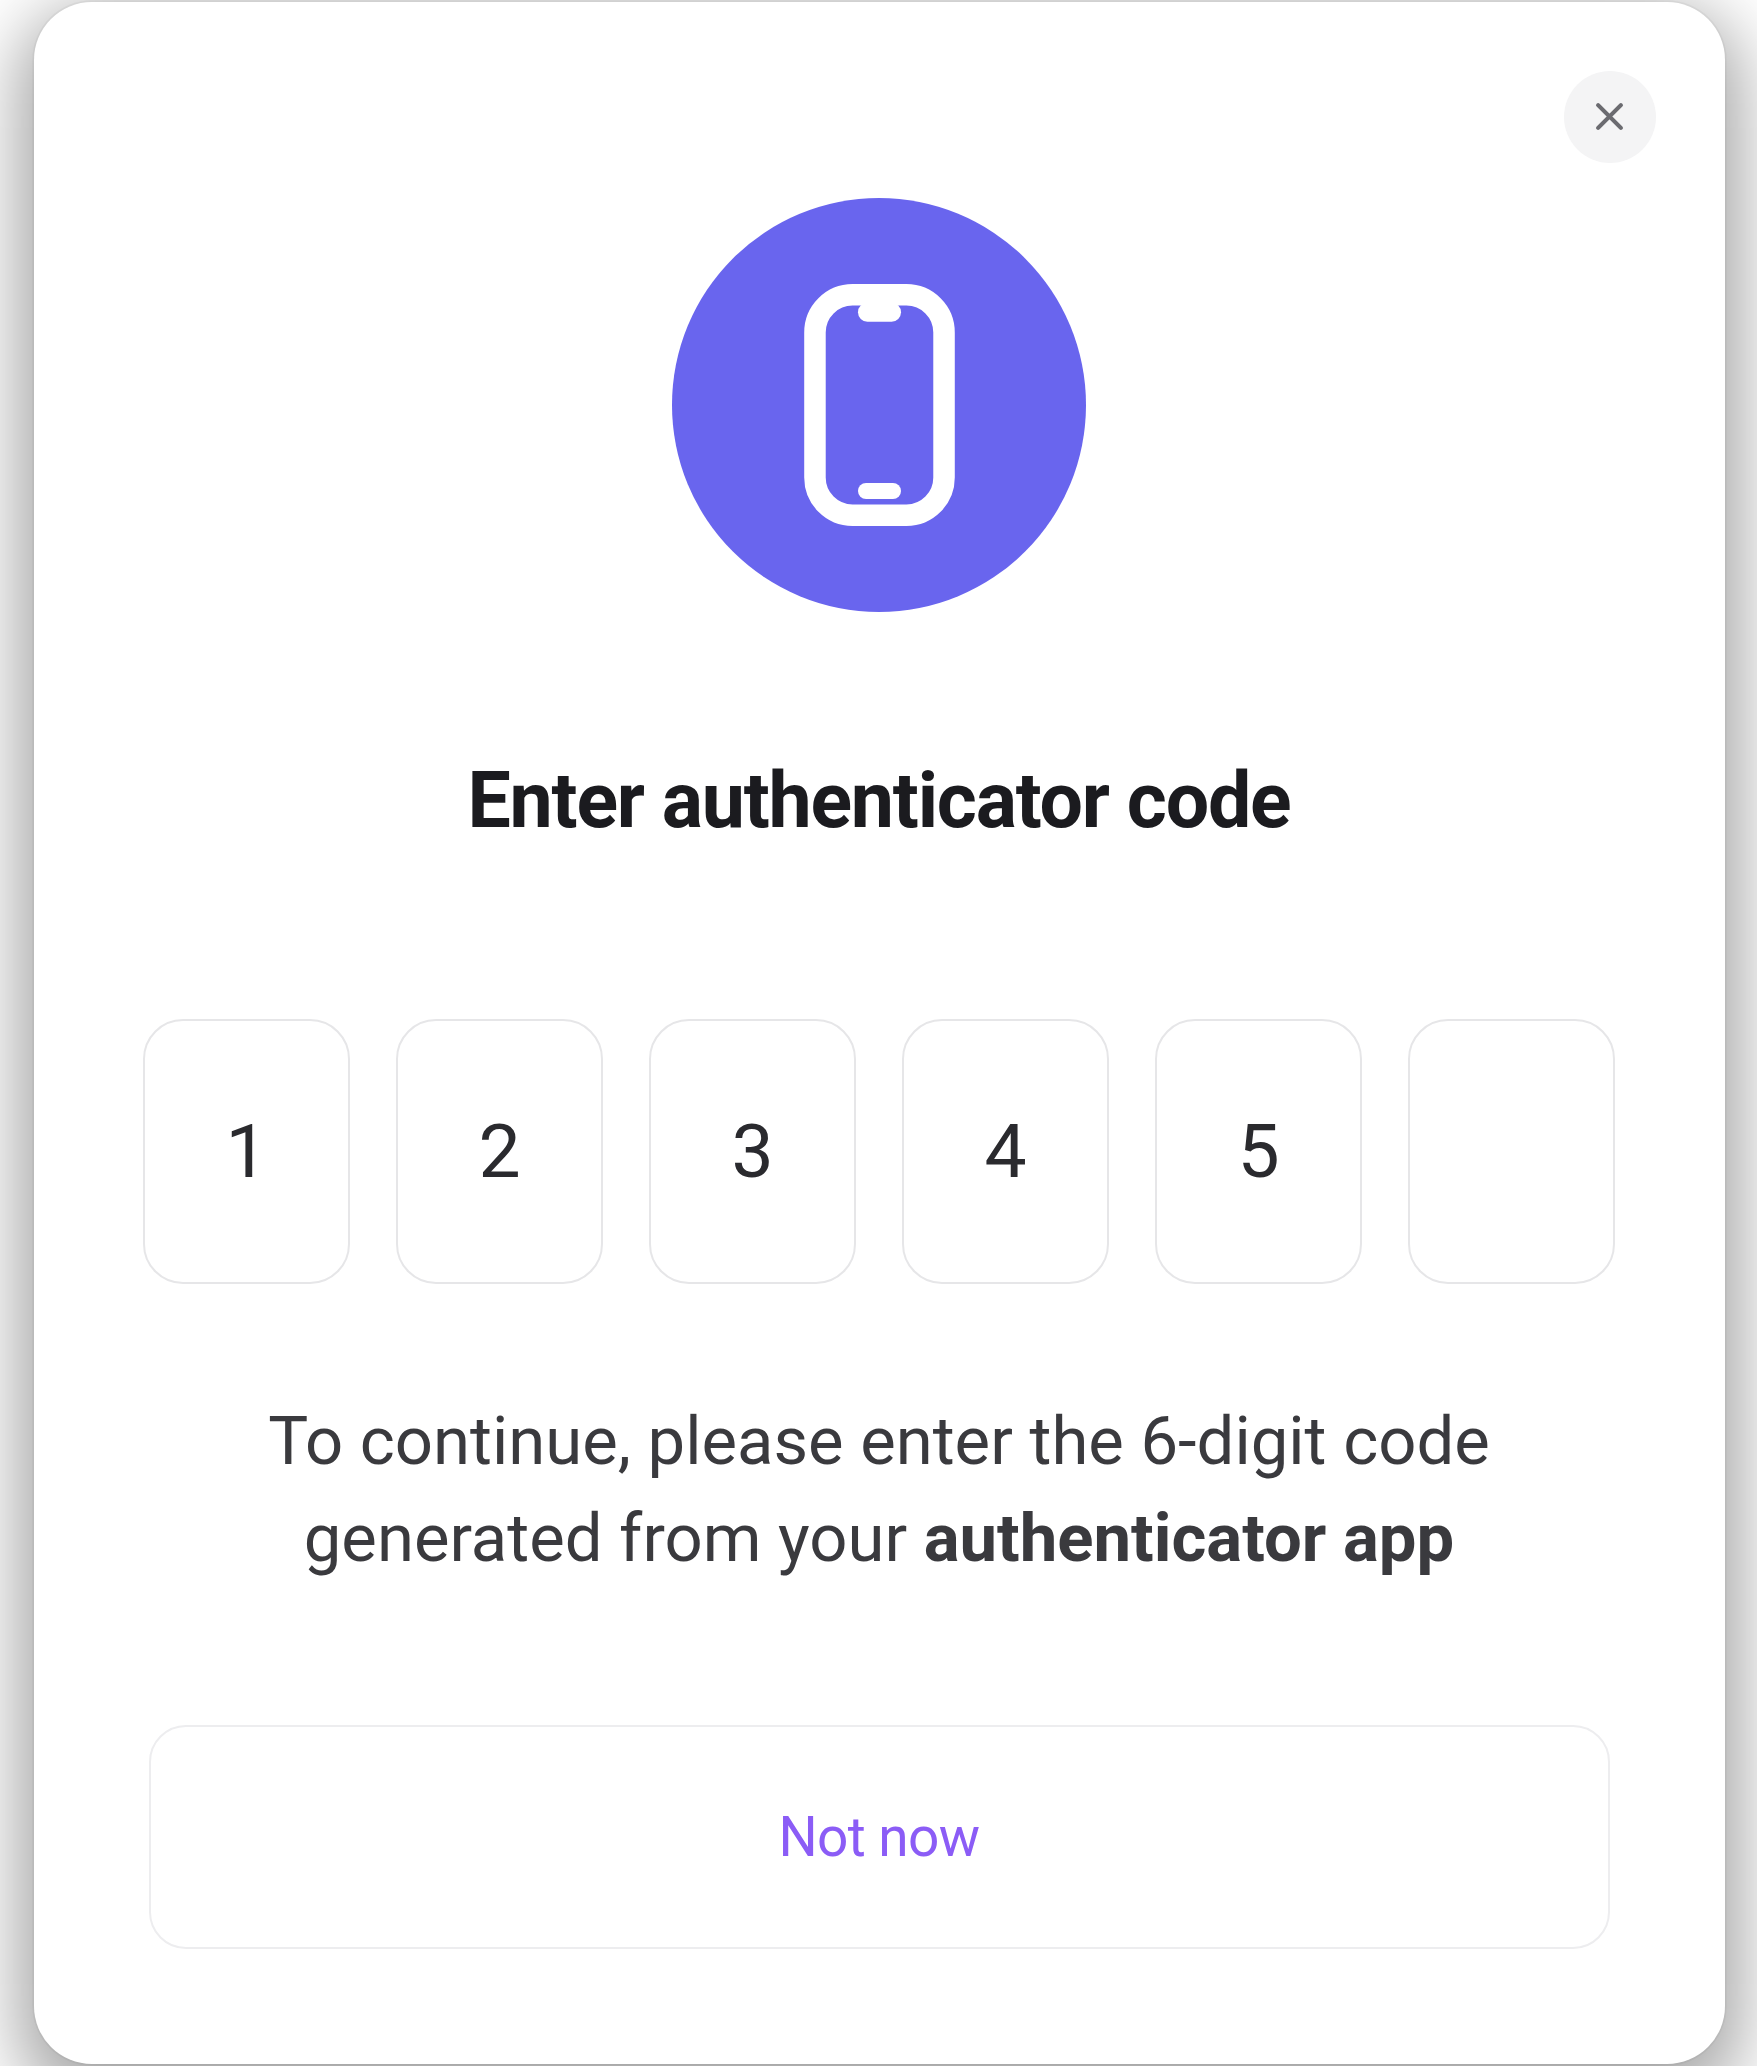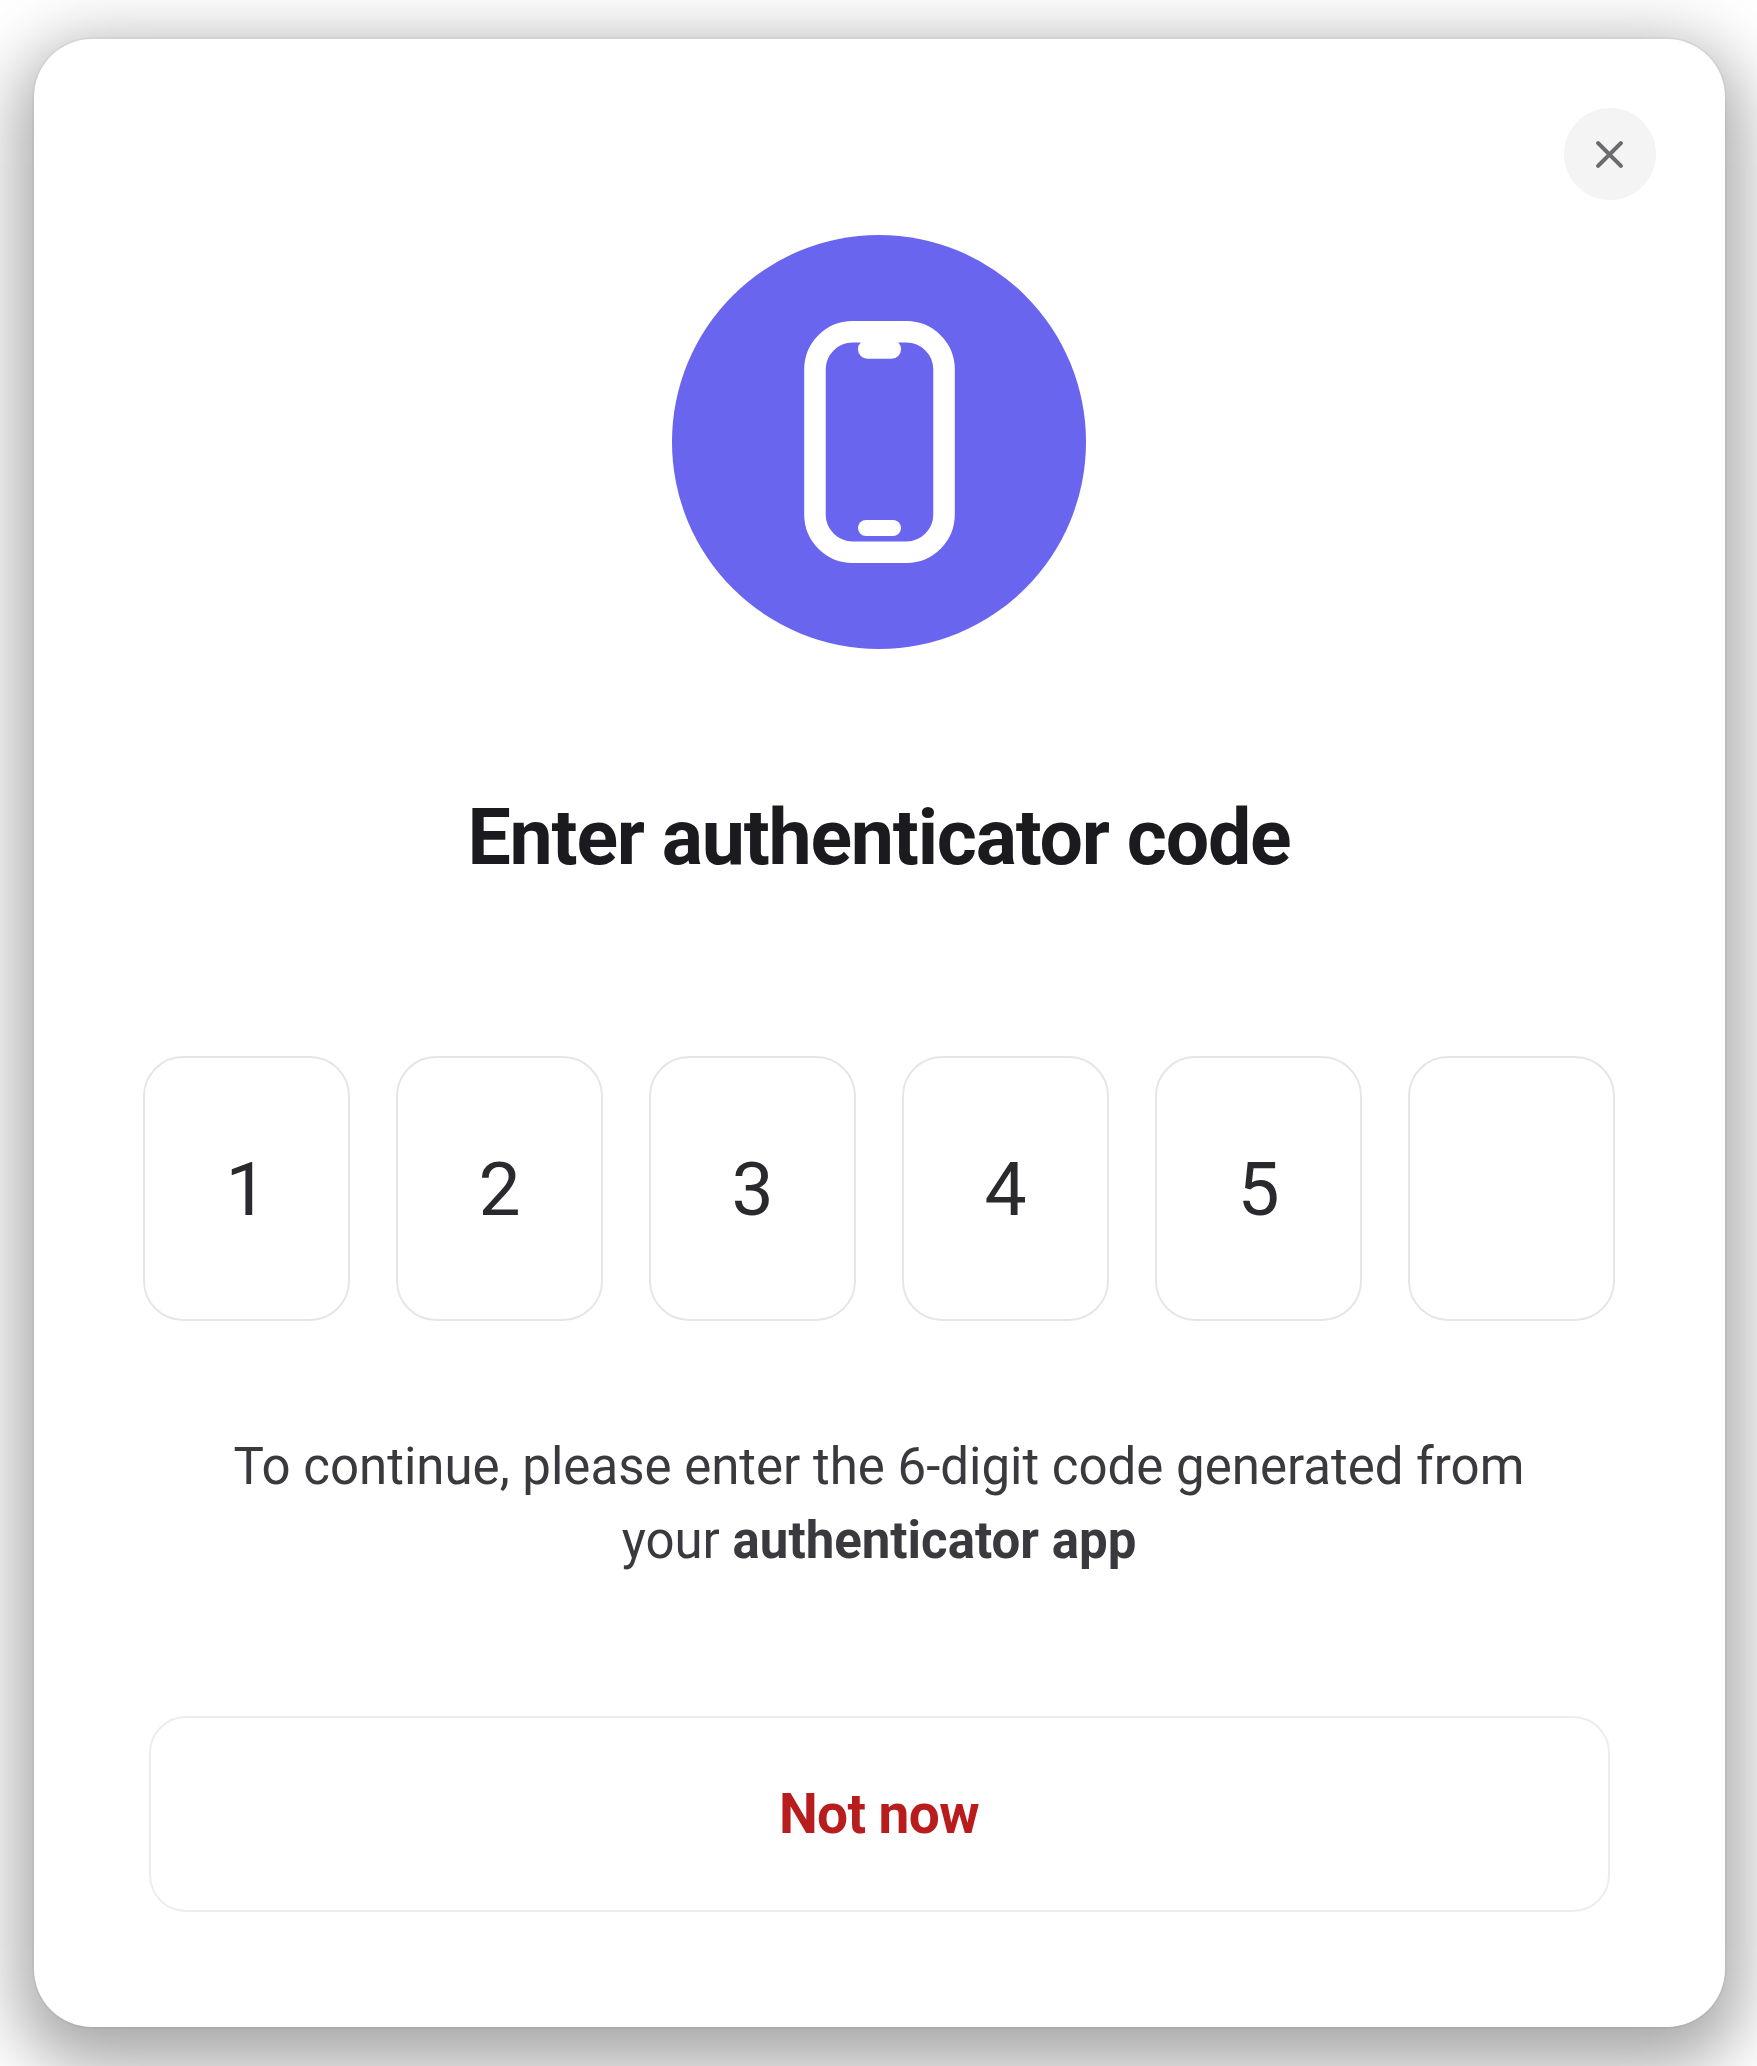--- a/index.html
+++ b/index.html
@@ -88,41 +88,41 @@
     font-size: 75px;
     font-weight: 400;
     color: #2a2a2e;
     font-family: inherit;
     outline: none;
   }
   .code-input::placeholder {
     color: #2a2a2e;
   }
   .helper {
-    font-size: 51px;
+    font-size: 67px;
     font-weight: 400;
     color: #3a3a3e;
     text-align: center;
     margin-top: 109px;
     line-height: 1.45;
     max-width: 1323px;
   }
   .helper .bold {
     font-weight: 700;
   }
   .not-now-btn {
     width: 100%;
     margin-top: 138px;
-    height: 196px;
+    height: 224px;
     border: 2.3px solid #ededef;
     border-radius: 37px;
     background: #ffffff;
     font-size: 55px;
-    font-weight: 700;
-    color: #b91c1c;
+    font-weight: 400;
+    color: #8b5cf6;
     font-family: inherit;
     cursor: pointer;
     letter-spacing: -0.6px;
   }
 </style>
 </head>
 <body>
 
 <div class="modal">
 

